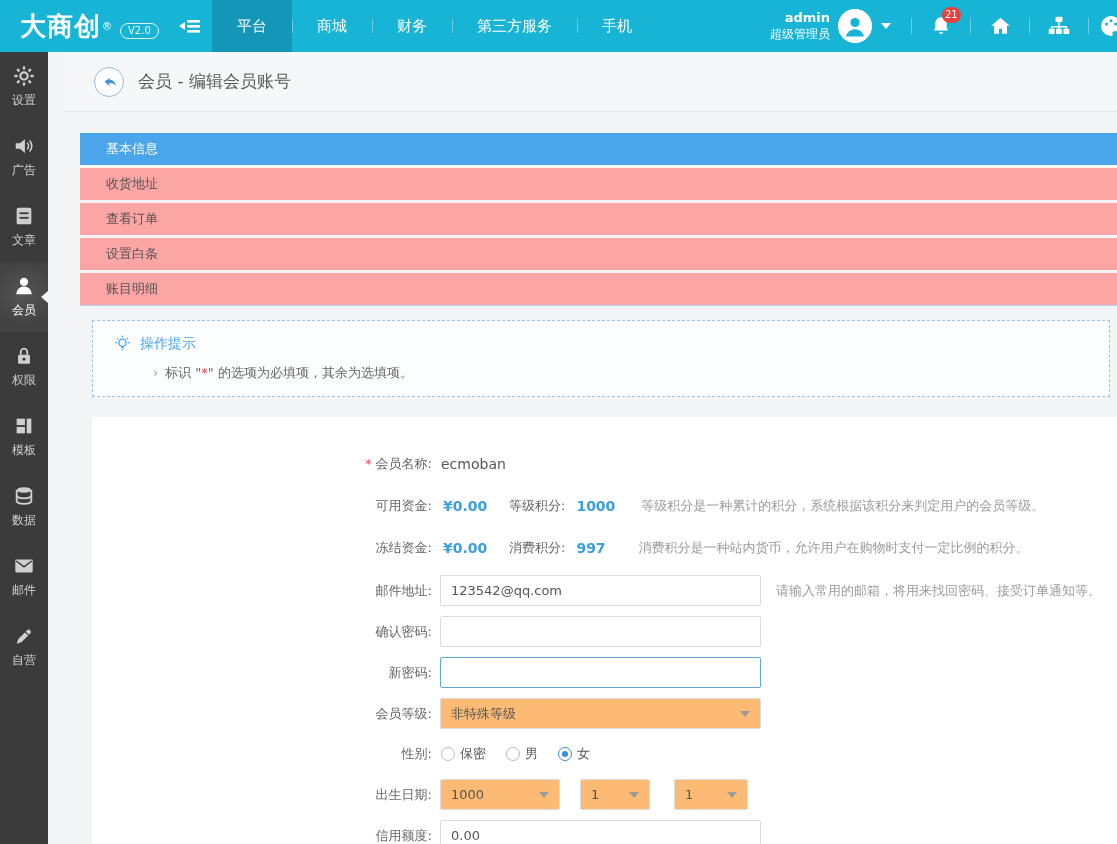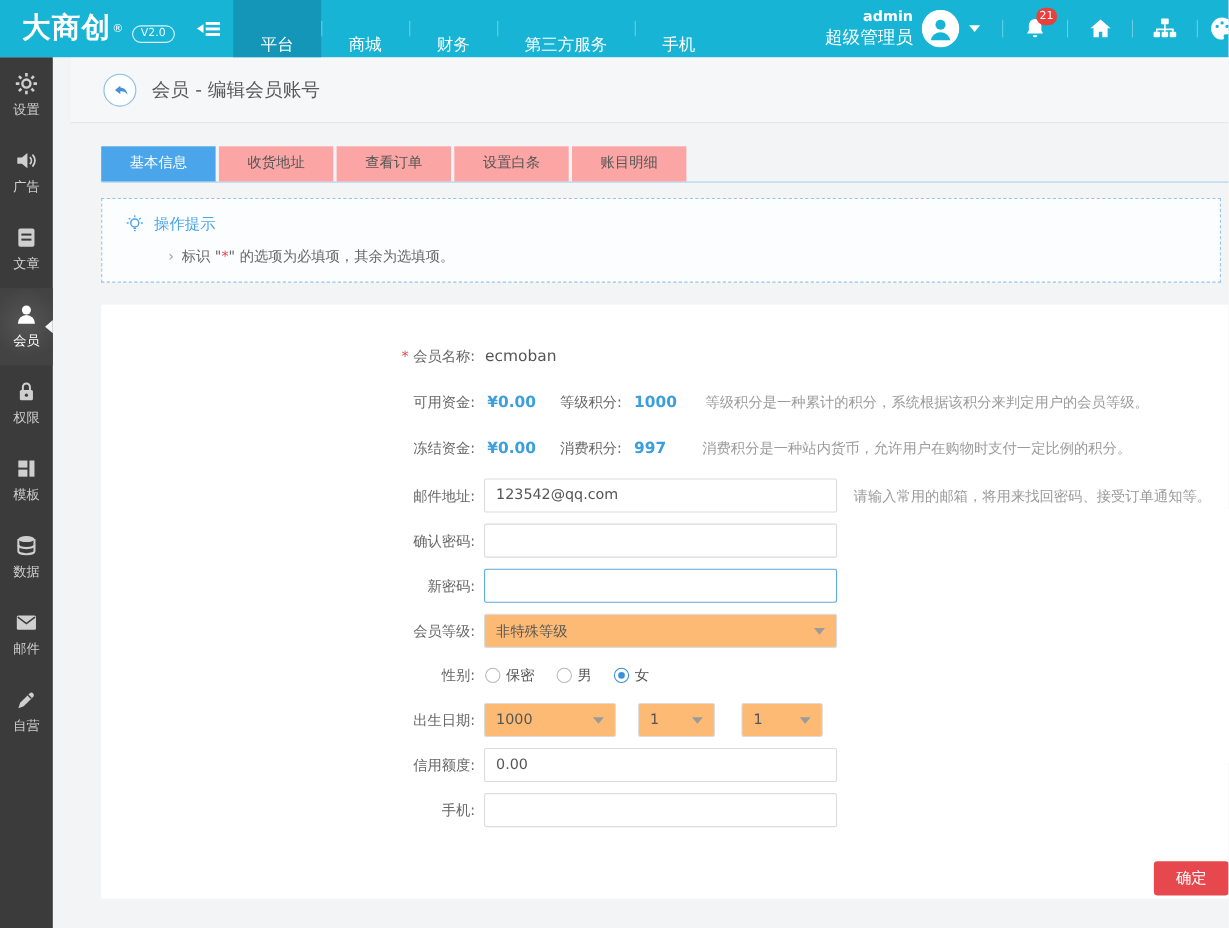--- a/index.html
+++ b/index.html
@@ -9,31 +9,31 @@
   
   .topbar { position:absolute; top:0; left:0; width:1117px; height:52px;
     background:#17b4d5; display:flex; align-items:center; z-index:30; }
   .logo-area { display:flex; align-items:center; padding-left:20px; width:168px; flex:0 0 auto; }
   .logo-text { color:#fff; font-size:26px; font-weight:bold; letter-spacing:1px; line-height:1; }
   .logo-reg { color:#fff; font-size:10px; vertical-align:top; margin-left:1px; }
   .version-badge { margin-left:8px; margin-top:10px; color:#eafaff; font-size:10px;
     border:1px solid rgba(255,255,255,.85); border-radius:9px; padding:1px 7px; line-height:12px; }
   .collapse-btn { width:44px; height:52px; display:flex; align-items:center; justify-content:center; cursor:pointer; flex:0 0 auto; }
   .topnav { display:flex; height:52px; align-items:center; }
-  .topnav-item { height:52px; line-height:52px; padding:16px 25px; color:#fff; font-size:15px;
-    cursor:pointer; position:relative;font-family:Liberation Mono, monospace; }
+  .topnav-item { height:52px; line-height:52px; padding:0 25px; color:#fff; font-size:15px;
+    cursor:pointer; position:relative; }
   .topnav-item:not(:first-child)::before { content:""; position:absolute; left:0; top:19px;
     width:1px; height:14px; background:rgba(255,255,255,.35); }
   .topnav-item.active { background:#1396b8; }
   .topnav-item.active::before { display:none; }
   .topbar-right { margin-left:auto; display:flex; align-items:center; height:52px; }
   .user-block { display:flex; align-items:center; cursor:pointer; padding-right:6px; }
   .user-names { text-align:right; color:#fff; margin-right:8px; line-height:1.25; }
   .user-name { font-size:13px; font-weight:bold; }
-  .user-role { font-size:16px;text-align:right; }
+  .user-role { font-size:12px;text-align:right; }
   .avatar { width:34px; height:34px; border-radius:50%; background:#fff; display:flex;
     align-items:center; justify-content:center; overflow:hidden; }
   .caret-down { width:0; height:0; border-left:5px solid transparent; border-right:5px solid transparent;
     border-top:6px solid #fff; margin-left:9px; }
   .top-sep { width:1px; height:16px; background:rgba(255,255,255,.35); margin:0 0; }
   .top-icon { width:58px; height:52px; display:flex; align-items:center; justify-content:center;
     position:relative; cursor:pointer; flex:0 0 auto; }
   .badge { position:absolute; top:7px; left:30px; background:#e8403d; color:#fff; font-size:10px;
     min-width:17px; height:16px; line-height:16px; text-align:center; border-radius:9px; padding:0 3px; }
   .top-icon.clipped { width:44px; margin-right:-16px; }
@@ -53,21 +53,21 @@
 
   
   .main { position:absolute; top:52px; left:64px; width:1053px; height:792px; background:#f3f4f6; overflow:hidden; }
   .page-header { height:60px; background:#f6f7f8; border-bottom:1px solid #e4e5e6;
     display:flex; align-items:center; padding-left:30px; }
   .back-btn { width:30px; height:30px; border-radius:50%; border:1px solid #8fbbe4; background:#fdfeff;
     display:flex; align-items:center; justify-content:center; cursor:pointer; flex:0 0 auto; }
   .page-title { font-size:17px; color:#595959; margin-left:14px; }
 
   
-  .tabs-wrap { margin:21px 0 0 28px; border-bottom:1px solid #a6d0ef; display:flex; gap:3px; }
+  .tabs-wrap { margin:21px 0 0 16px; border-bottom:1px solid #a6d0ef; display:flex; gap:3px;flex-direction:column; }
   .tab { height:32px; line-height:32px; padding:0 26px; font-size:13px; color:#555;
     background:#fca5a5; cursor:pointer; }
   .tab.active { background:#4ba5ea; color:#fff; }
 
   
   .tip-box { margin:14px 7px 0 28px; border:1px dashed #9cc4e6; background:#fcfdfe; padding:13px 18px 14px 20px; }
   .tip-head { display:flex; align-items:center; gap:8px; }
   .tip-title { color:#4ba5ea; font-size:14px; }
   .tip-line { margin:11px 0 0 40px; font-size:13px; color:#666; }
   .tip-bullet { color:#9aa0a6; margin-right:7px; font-size:13px; }

